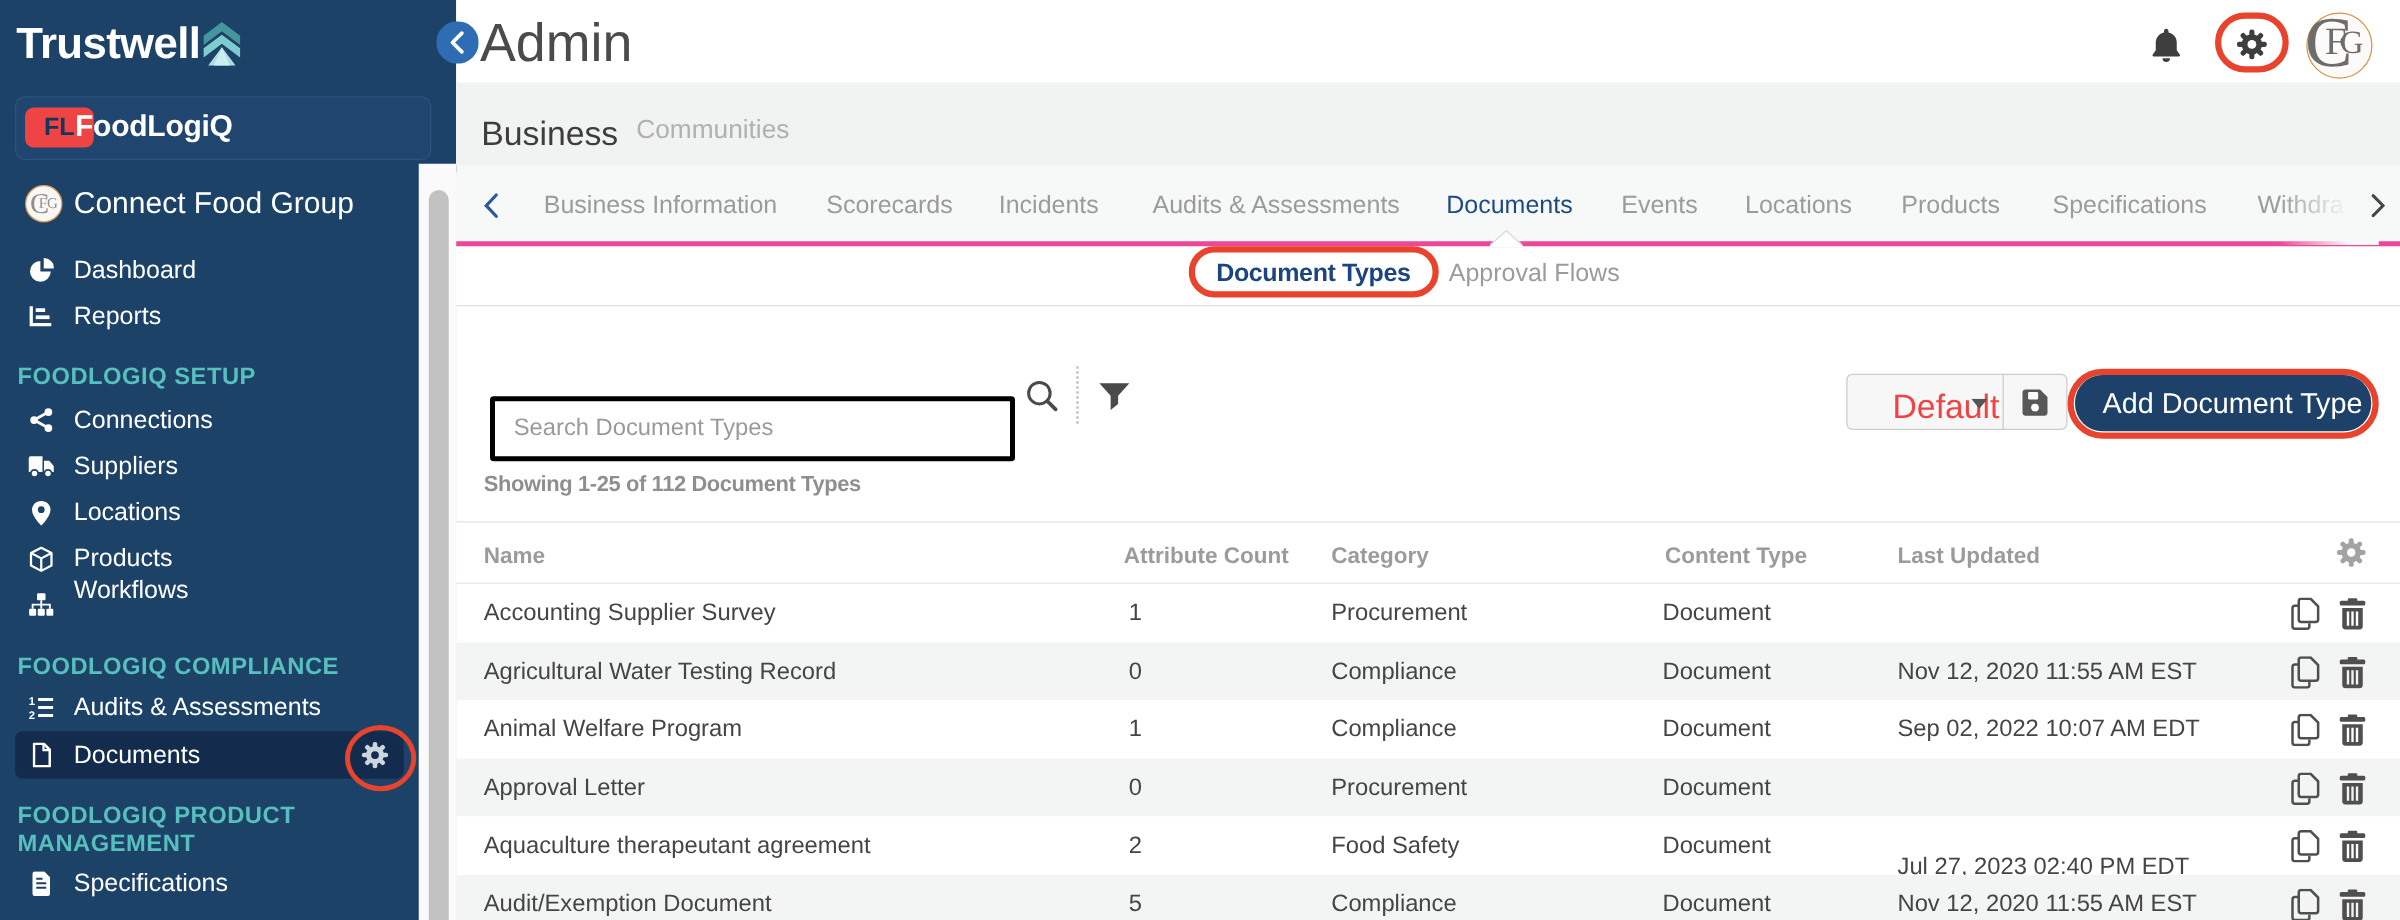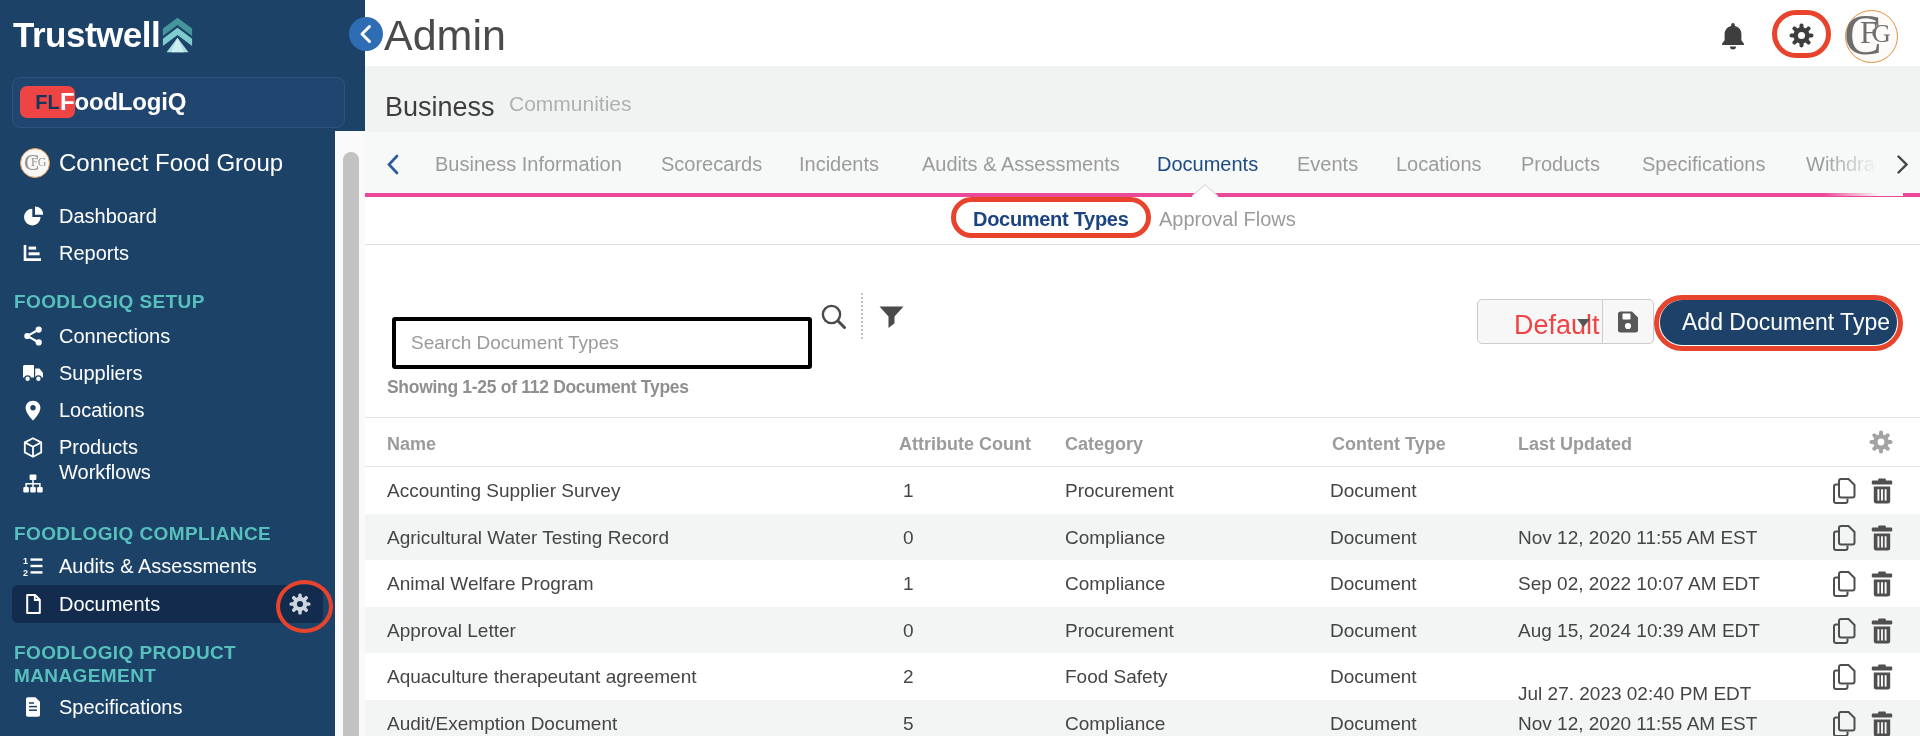--- a/index.html
+++ b/index.html
@@ -286,21 +286,20 @@
         <line x1="7.4" y1="11.2" x2="7.4" y2="22.6" stroke="#ffffff" stroke-width="1.9"></line>
         <line x1="11" y1="11.2" x2="11" y2="22.6" stroke="#ffffff" stroke-width="1.9"></line>
         <line x1="14.6" y1="11.2" x2="14.6" y2="22.6" stroke="#ffffff" stroke-width="1.9"></line>
       </svg></span>
     </div>
     <div class="trow alt">
       <span class="c" style="left:22px;">Approval Letter</span>
       <span class="c" style="left:538px;">0</span>
       <span class="c" style="left:700px;">Procurement</span>
       <span class="c" style="left:965px;">Document</span>
-      <span class="c" style="left:1153px;">Aug 15, 2024 10:39 AM EDT</span>
       <span class="rowico"><svg style="left:1467px;" width="24" height="26" viewBox="0 0 24 26">
         <path d="M9 1 H16.5 L22.5 7 V17.5 A2 2 0 0 1 20.5 19.5 H9 A2 2 0 0 1 7 17.5 V3 A2 2 0 0 1 9 1 Z" fill="none" stroke="#4f4f4f" stroke-width="2"></path>
         <path d="M7 6.5 H4 A2 2 0 0 0 2 8.5 V23 A2 2 0 0 0 4 25 H13.5 A2 2 0 0 0 15.5 23 V20.5" fill="none" stroke="#4f4f4f" stroke-width="2"></path>
       </svg>
       <svg style="left:1506px;" width="22" height="26" viewBox="0 0 22 26">
         <rect x="7.2" y="0.5" width="7.6" height="3.2" rx="1" fill="#4f4f4f"></rect>
         <rect x="0.8" y="2.6" width="20.4" height="3.8" rx="1.2" fill="#4f4f4f"></rect>
         <path d="M2.8 8.4 H19.2 V23 A2.5 2.5 0 0 1 16.7 25.5 H5.3 A2.5 2.5 0 0 1 2.8 23 Z" fill="#4f4f4f"></path>
         <line x1="7.4" y1="11.2" x2="7.4" y2="22.6" stroke="#f3f4f4" stroke-width="1.9"></line>
         <line x1="11" y1="11.2" x2="11" y2="22.6" stroke="#f3f4f4" stroke-width="1.9"></line>

